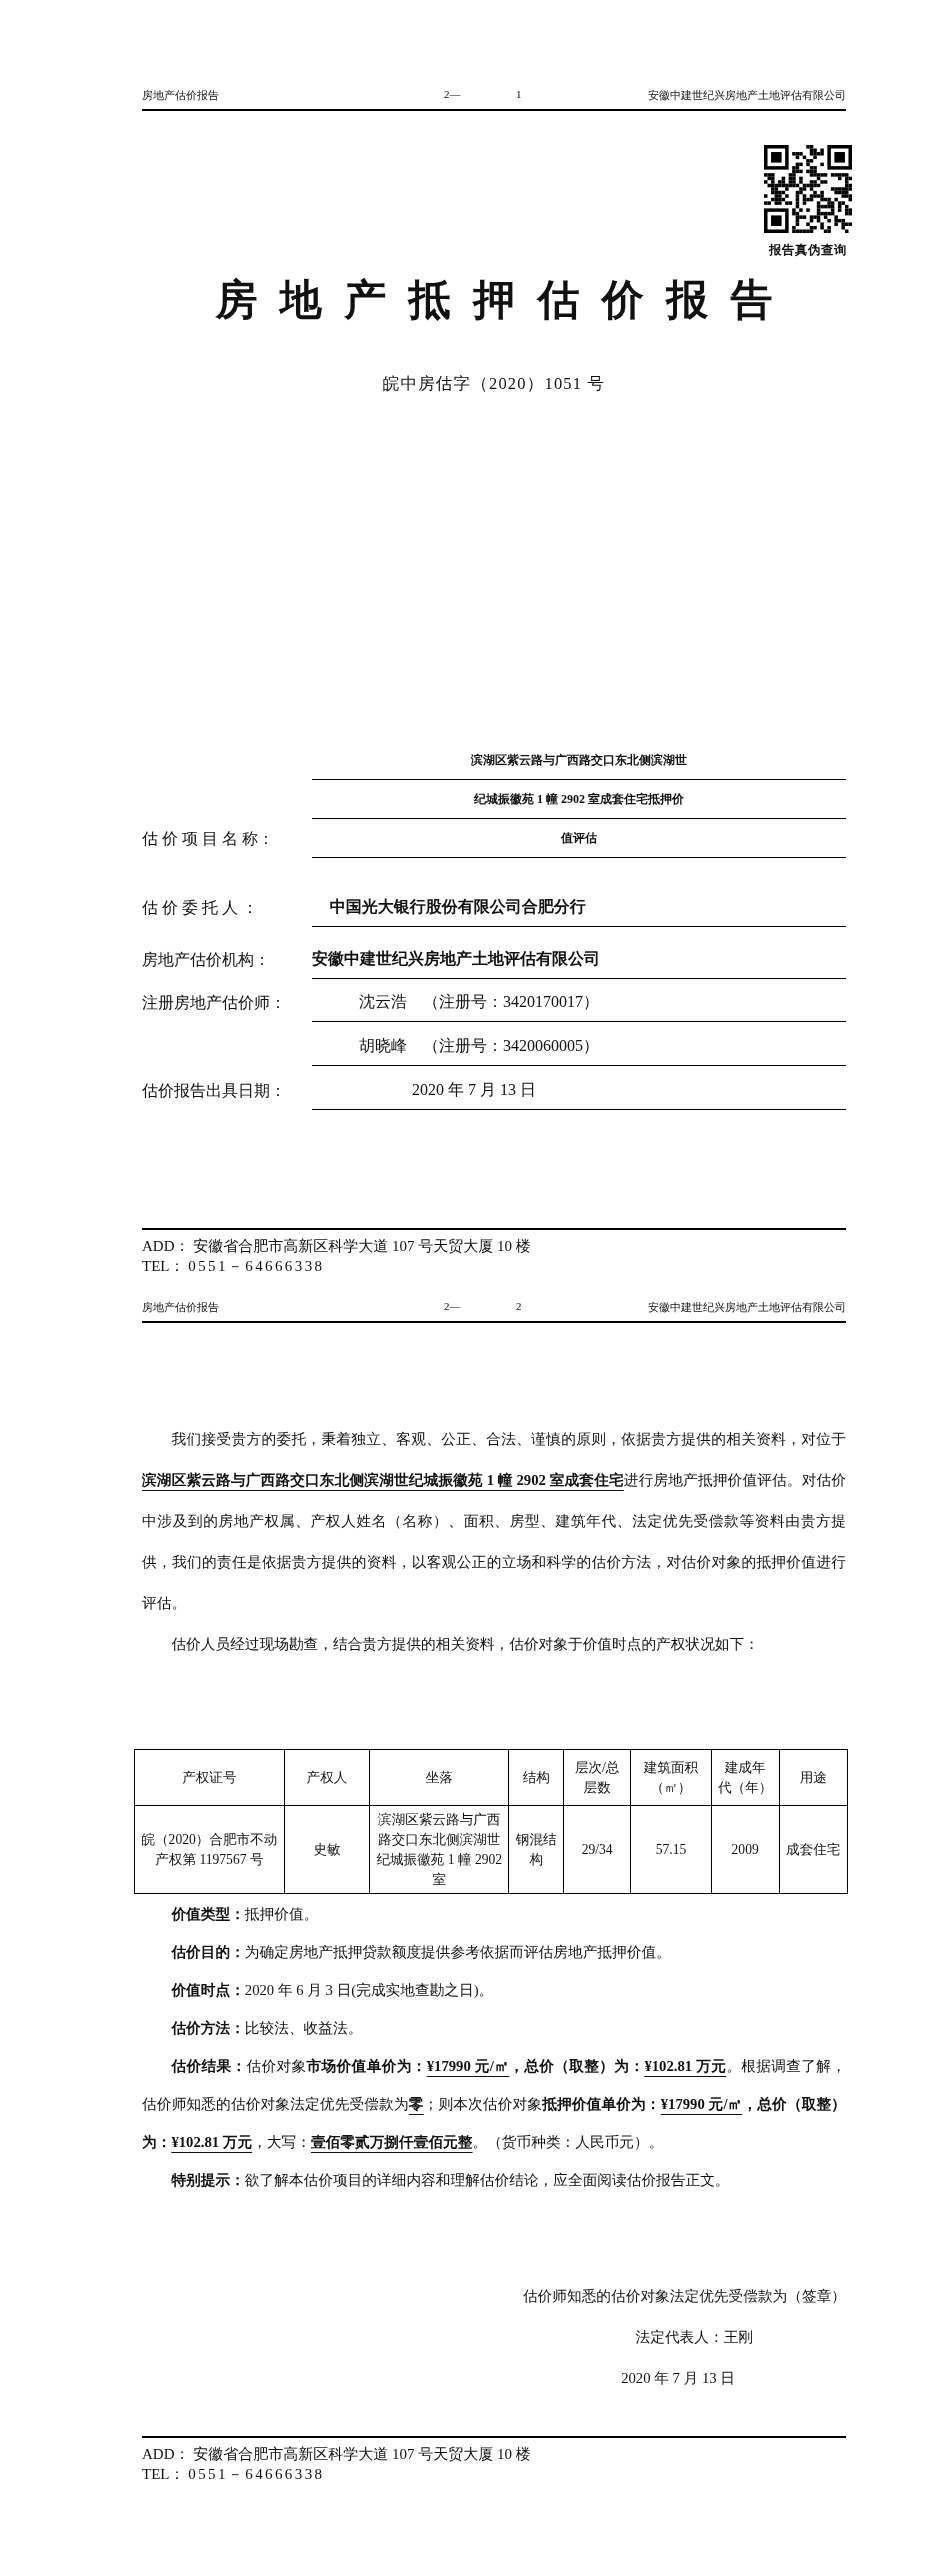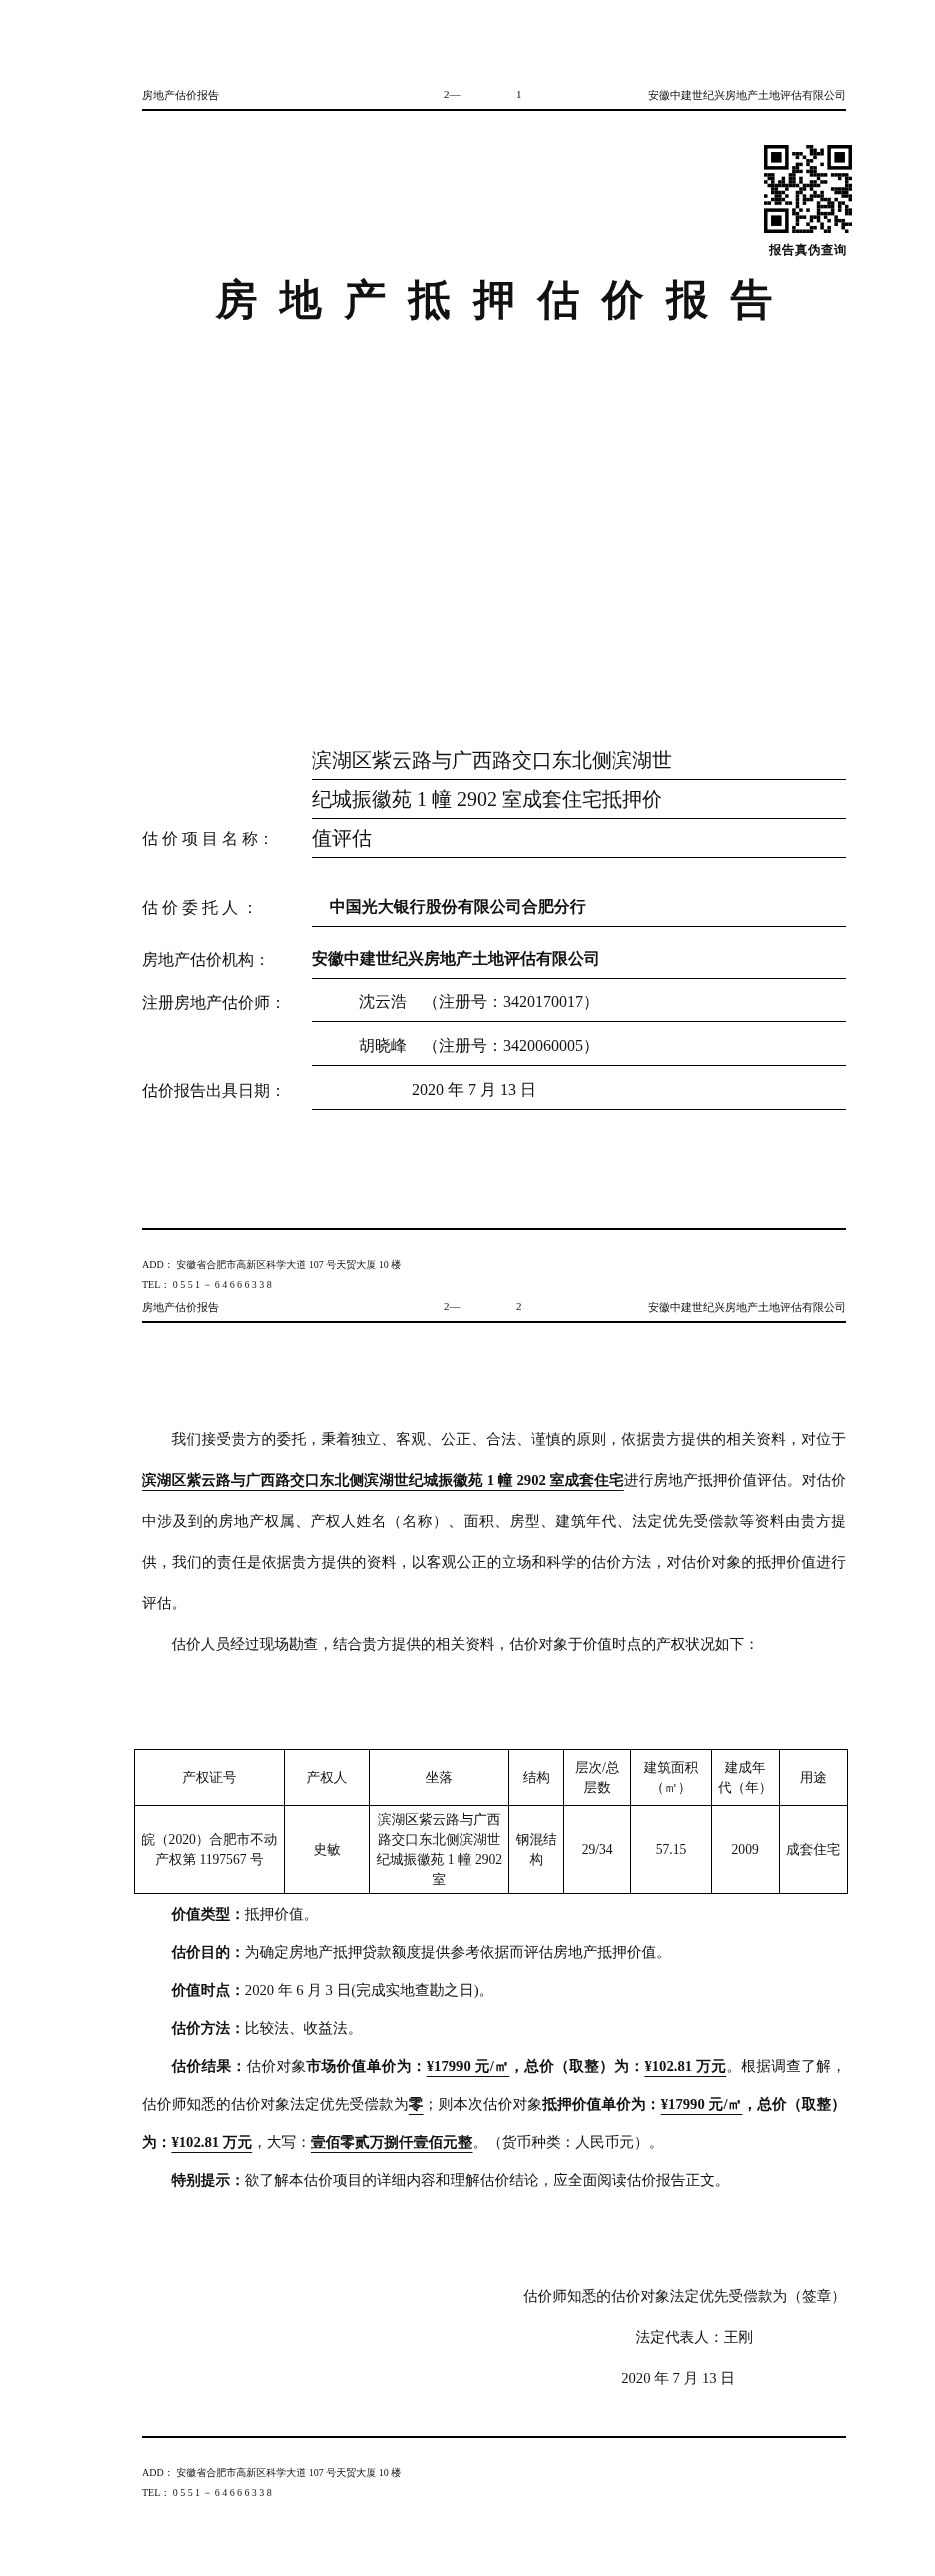--- a/index.html
+++ b/index.html
@@ -22,31 +22,31 @@
   .qr-caption{margin-top:9.4px;font-size:12.4px;font-weight:bold;letter-spacing:0.6px;white-space:nowrap;}
 
   .main-title{text-align:center;font-size:42px;font-weight:bold;letter-spacing:22.4px;padding-left:22.4px;white-space:nowrap;}
   .doc-no{text-align:center;font-size:16.5px;letter-spacing:1.2px;}
 
   
   .field-row{display:flex;align-items:flex-end;}
   .field-label{flex:0 0 170px;font-size:16px;font-weight:normal;line-height:38px;white-space:nowrap;}
   .field-value{flex:1;font-size:16px;line-height:38px;border-bottom:1.2px solid #000;}
   .field-value.nb{border-bottom:none;}
-  .value-line{border-bottom:1.2px solid #000;font-size:20px;line-height:38px;font-weight:normal;}
+  .value-line{border-bottom:1.2px solid #000;font-size:12px;line-height:38px;font-weight:bold;text-align:center;}
   .fv-bold{font-weight:bold;}
   .pad30{padding-left:17.7px;}
   .pad80{padding-left:47px;}
   .pad170{padding-left:100px;}
   .mt50{margin-top:29.5px;}
   .mt22{margin-top:13px;}
   .mt8{margin-top:4.7px;}
 
   
-  .run-foot{border-top:2.4px solid #000;padding-top:25px;font-size:10px;line-height:19.5px;}
+  .run-foot{border-top:2.4px solid #000;padding-top:7px;font-size:15px;line-height:19.5px;}
   .tel-num{letter-spacing:2.4px;}
 
   
   .letter-title{text-align:center;font-size:25px;font-weight:bold;letter-spacing:27px;padding-left:27px;white-space:nowrap;}
   .salutation{font-size:14.7px;font-weight:bold;line-height:23.6px;}
   .body-text{font-size:14.7px;line-height:41px;text-align:justify;}
   .indent{text-indent:2em;}
   .body-text p{margin:0;}
   .b{font-weight:bold;}
   .u{text-decoration:underline;text-decoration-thickness:1.2px;text-underline-offset:5.3px;}
@@ -296,20 +296,21 @@
         <rect x="120" y="12" width="18" height="18" fill="#000"></rect>
         <rect x="0" y="108" width="42" height="42" fill="#000"></rect>
         <rect x="6" y="114" width="30" height="30" fill="#fff"></rect>
         <rect x="12" y="120" width="18" height="18" fill="#000"></rect>
       </svg>
     <div class="qr-caption">报告真伪查询</div>
   </div>
 
   <div class="blk main-title" style="top:272px;">房地产抵押估价报告</div>
 
+  <div class="blk doc-no" style="top:373px;">皖中房估字（2020）1051 号</div>
 
   <div class="blk" style="top:741px;">
 
     <div class="field-row">
       <div class="field-label">估 价 项 目 名 称：</div>
       <div class="field-value nb">
           <div class="value-line">滨湖区紫云路与广西路交口东北侧滨湖世</div>
           <div class="value-line">纪城振徽苑 1 幢 2902 室成套住宅抵押价</div>
           <div class="value-line">值评估</div>
         </div>

